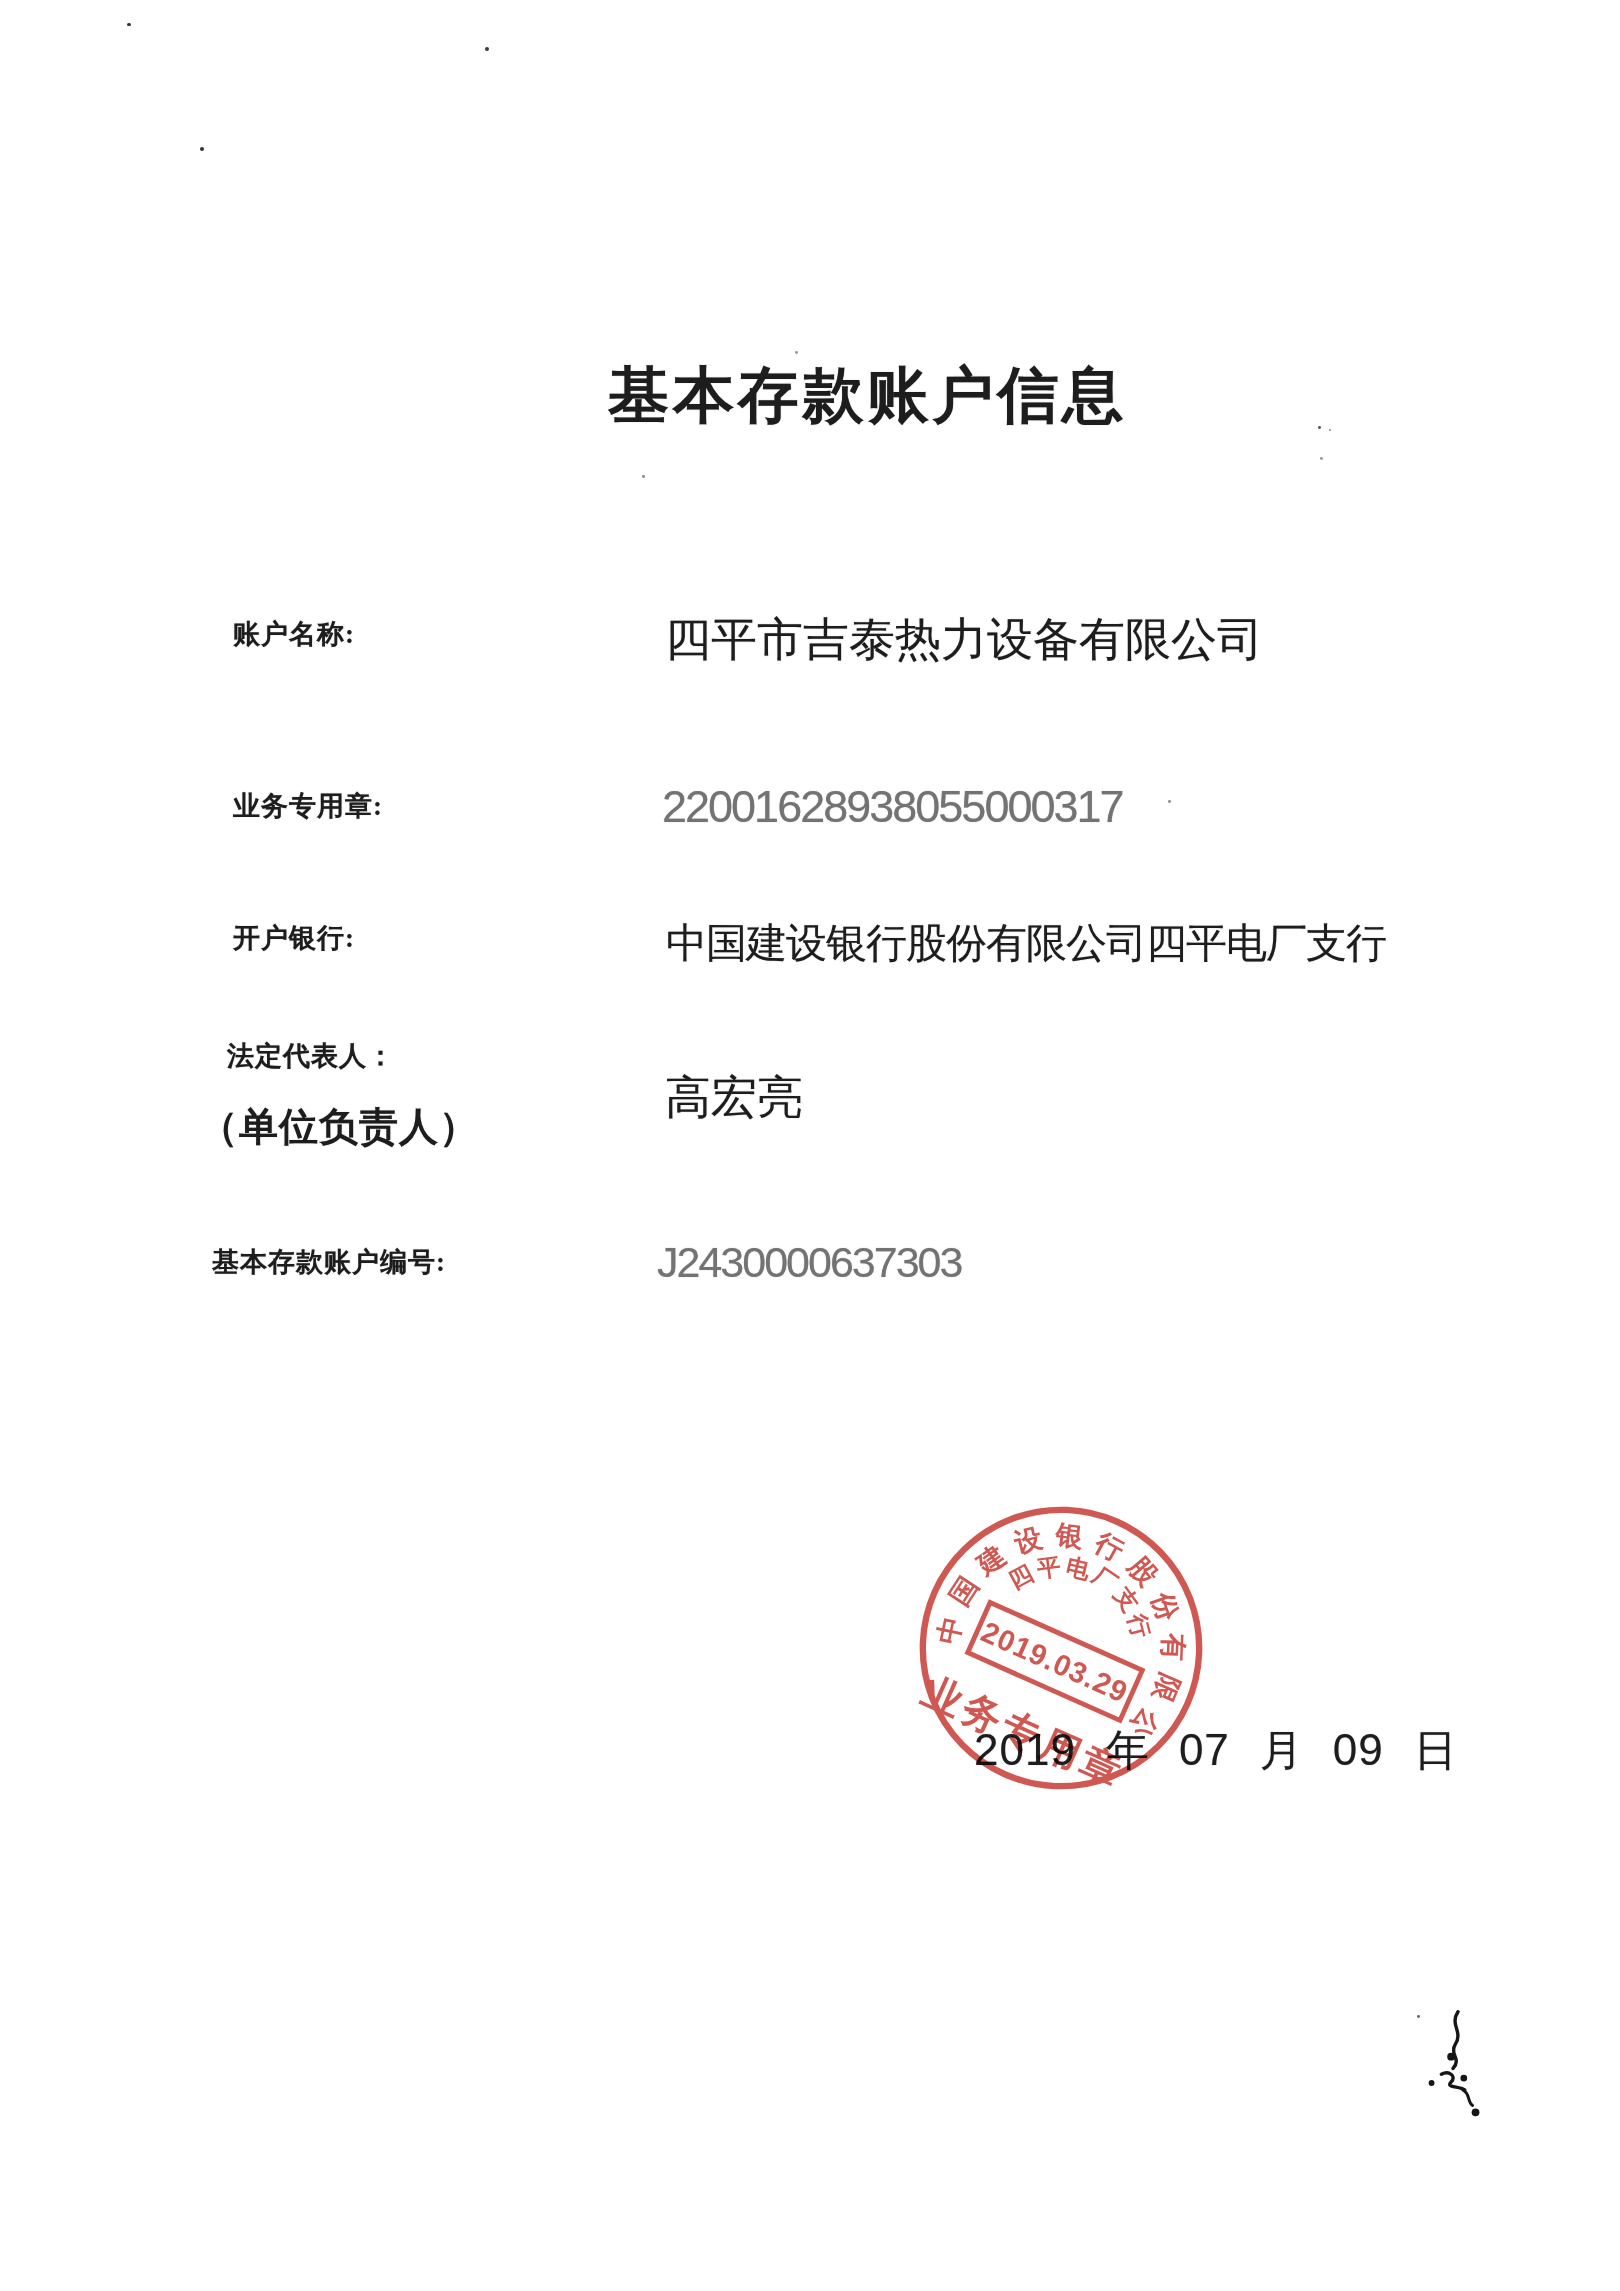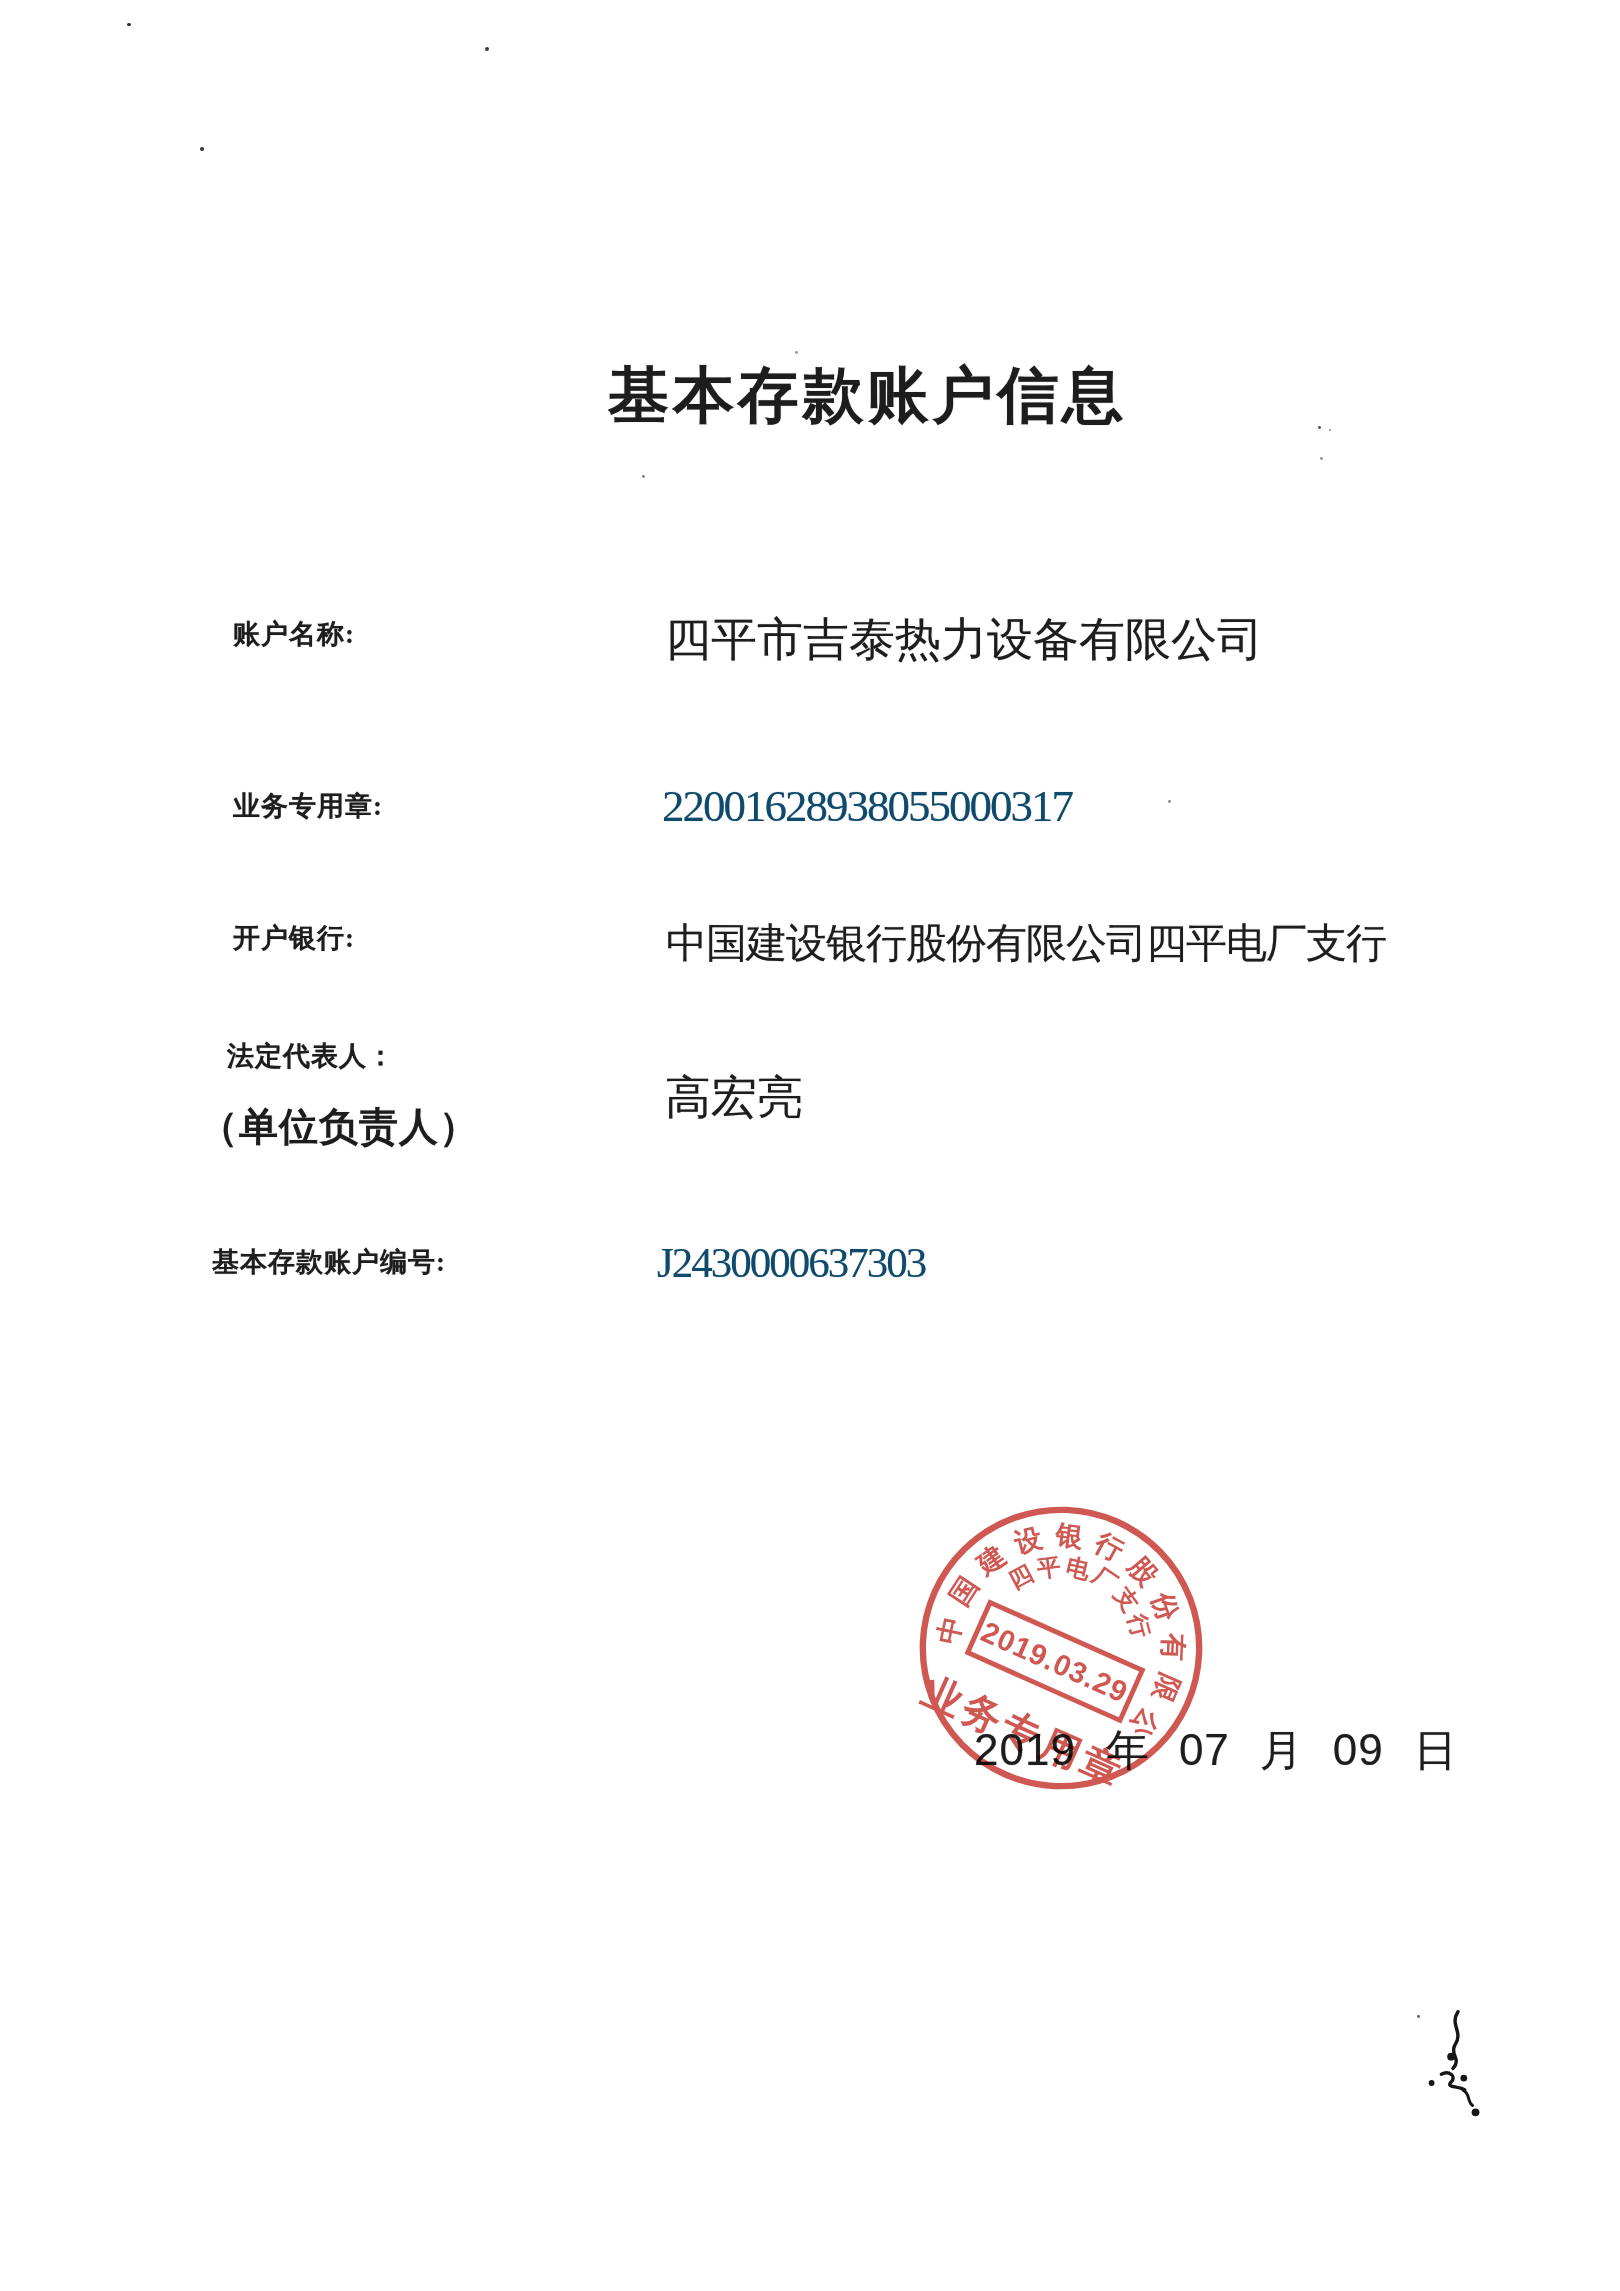--- a/index.html
+++ b/index.html
@@ -28,25 +28,25 @@
     font-size:27px;
     font-weight:700;
     letter-spacing:1px;
   }
   .field-value{
     font-size:46px;
     font-weight:400;
     letter-spacing:0;
   }
   .num{
-    font-family:Liberation Serif, serif;
+    font-family:Liberation Sans, sans-serif;
     font-size:45px;
     font-weight:400;
     letter-spacing:-2px;
-    color:#0c4a6e;
+    color:#737373;
     text-shadow:0 0 1px rgba(30,30,30,0.4);
     white-space:nowrap;
     line-height:1;
   }
   .date-line{
     left:934px; top:1728px;
     display:flex;
     align-items:center;
     gap:30px;
     z-index:2;

